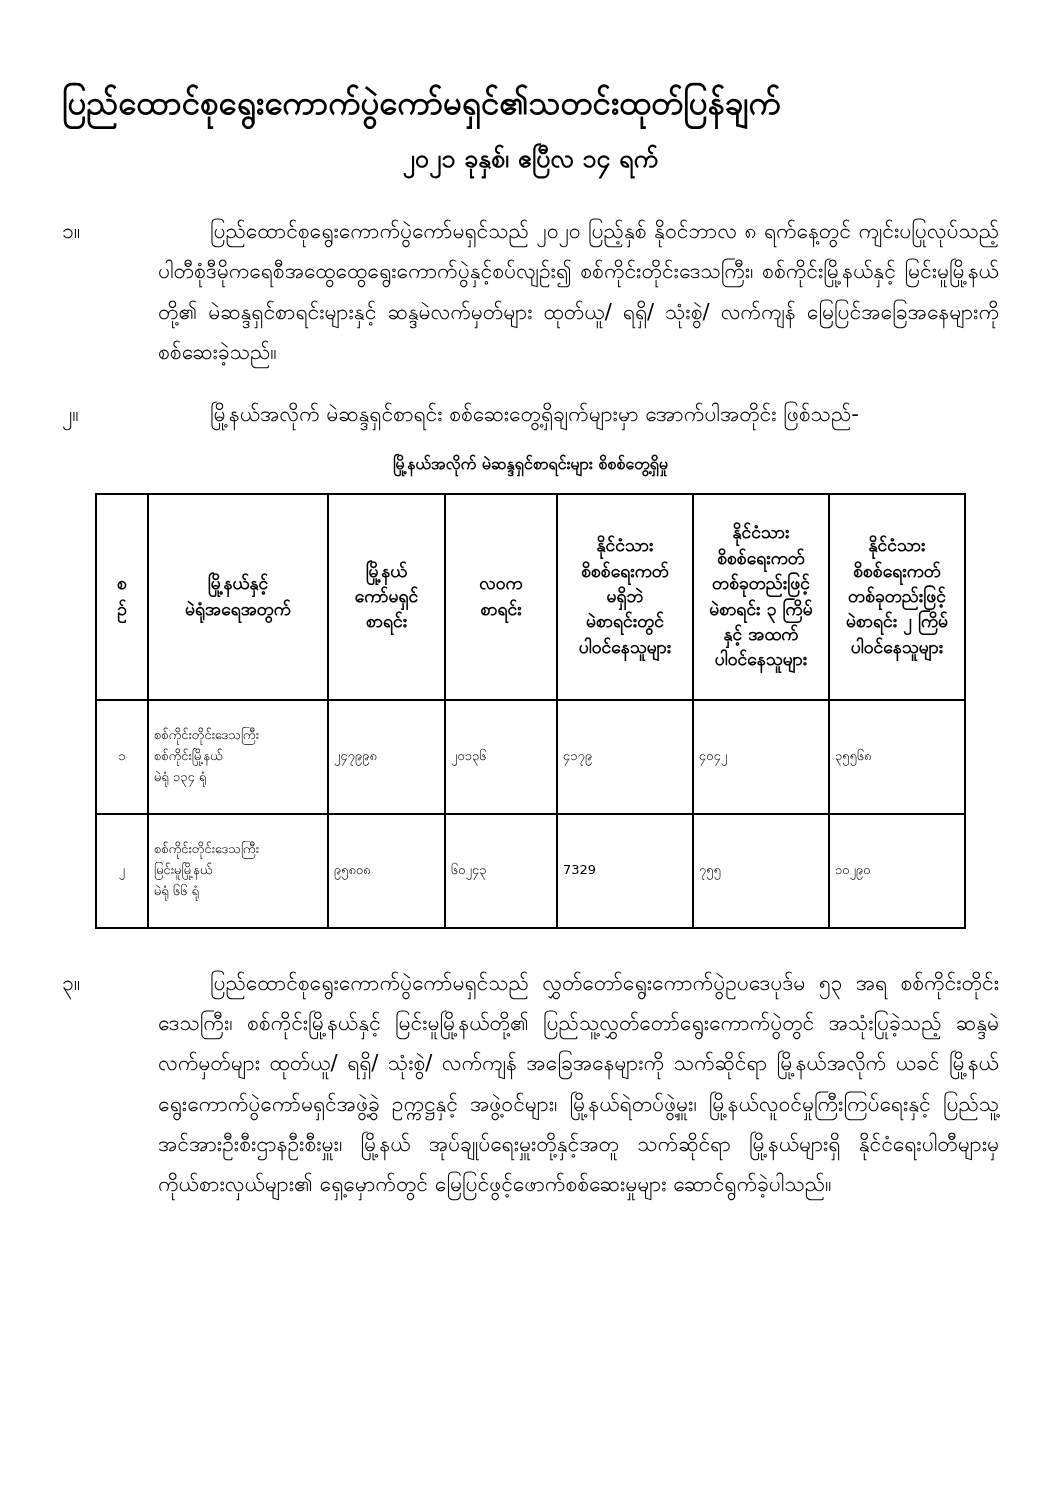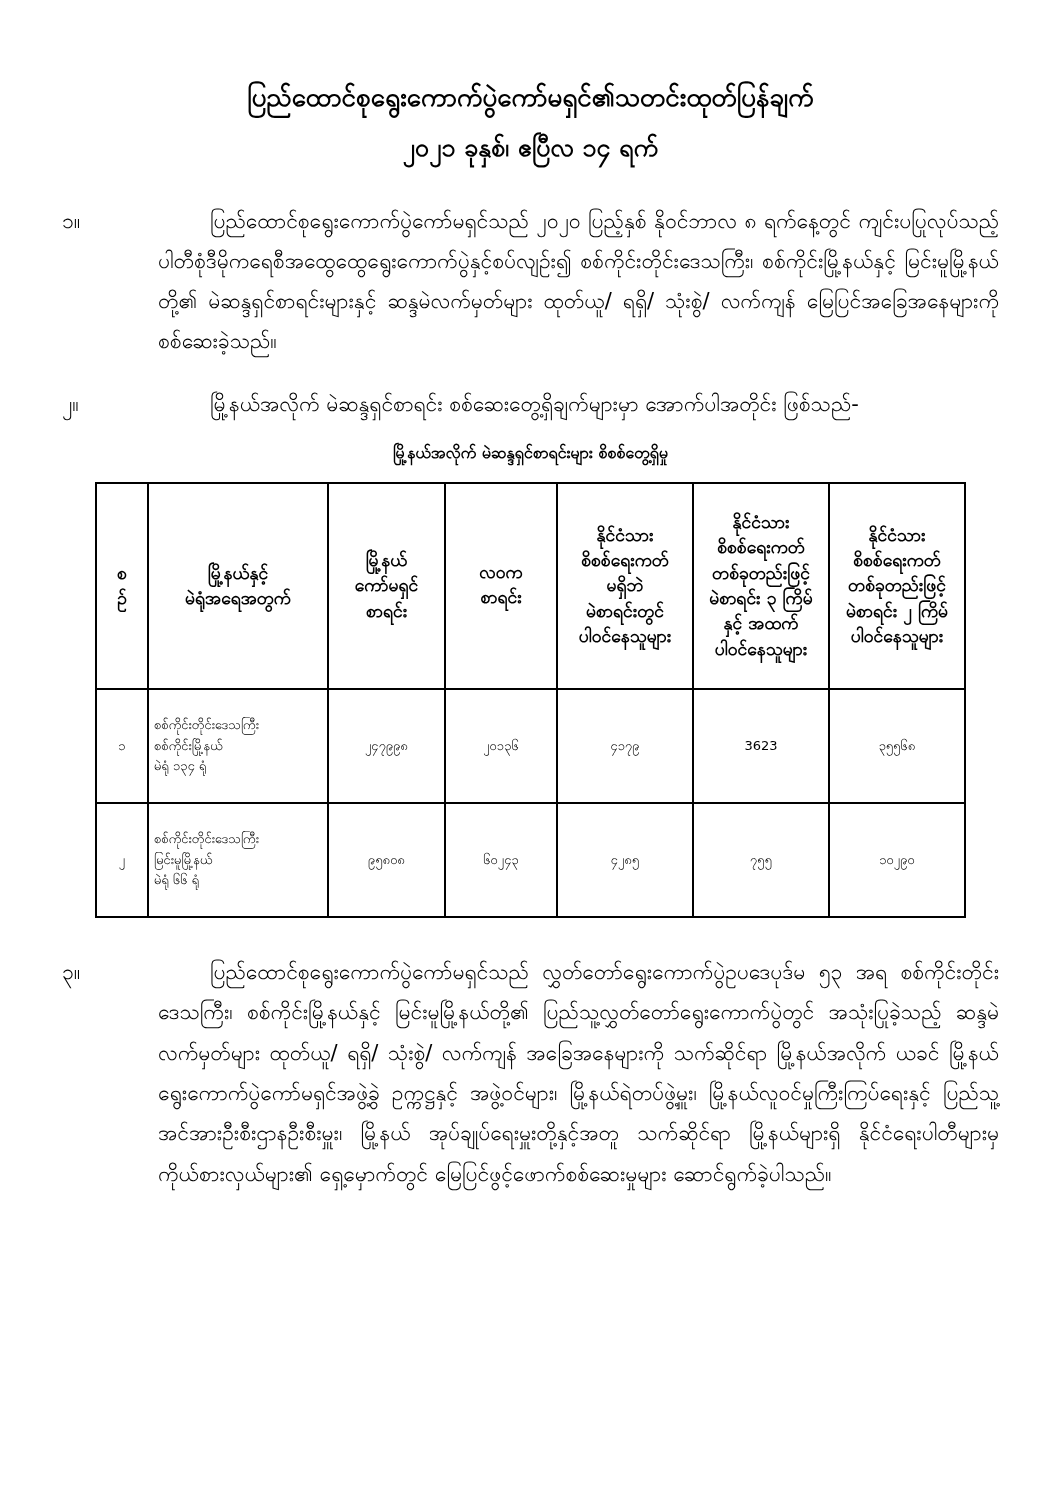--- a/index.html
+++ b/index.html
@@ -14,22 +14,22 @@
     color: #000000;
   }
   .page {
     width: 1061px;
     min-height: 1500px;
     box-sizing: border-box;
     padding: 78px 62px 40px 62px;
     position: relative;
   }
   .title {
-    text-align: center;
-    font-size: 26px;
+    text-align: left;
+    font-size: 33px;
     font-weight: bold;
     line-height: 1.5;
     letter-spacing: 0px;
   }
   .subtitle {
     text-align: center;
     font-size: 25px;
     font-weight: bold;
     line-height: 1.5;
     margin-top: 12px;
@@ -80,25 +80,25 @@
     height: 196px;
     font-size: 17.5px;
   }
   table.data tbody td {
     height: 104px;
     line-height: 1.6;
     font-size: 13px;
   }
   td.c-no { text-align: center; width: 40px; }
   td.c-name { text-align: left; width: 168px; padding-left: 8px; }
-  td.c-num { text-align: center; }
+  td.c-num { text-align: left; }
   th.h-no { width: 40px; }
   th.h-name { width: 168px; }
   th.h-1 { width: 105px; }
-  th.h-2 { width: 100px; font-family: Liberation Mono, monospace; }
+  th.h-2 { width: 100px; }
   th.h-3 { width: 124px; }
   th.h-4 { width: 124px; }
   th.h-5 { width: 124px; }
   .name-line { display: block; white-space: nowrap; }
   .col-head-line { display: block; }
 </style>
 </head>
 <body>
 
 <div class="page">
@@ -166,33 +166,33 @@
       <tr>
         <td class="c-no">၁</td>
         <td class="c-name">
           <span class="name-line">စစ်ကိုင်းတိုင်းဒေသကြီး</span>
           <span class="name-line">စစ်ကိုင်းမြို့နယ်</span>
           <span class="name-line">မဲရုံ ၁၃၄ ရုံ</span>
         </td>
         <td class="c-num">၂၄၇၉၉၈</td>
         <td class="c-num">၂၀၁၃၆</td>
         <td class="c-num">၄၁၇၉</td>
-        <td class="c-num">3623</td>
+        <td class="c-num">၄၀၄၂</td>
         <td class="c-num">၃၅၅၆၈</td>
       </tr>
       <tr>
         <td class="c-no">၂</td>
         <td class="c-name">
           <span class="name-line">စစ်ကိုင်းတိုင်းဒေသကြီး</span>
           <span class="name-line">မြင်းမူမြို့နယ်</span>
           <span class="name-line">မဲရုံ ၆၆ ရုံ</span>
         </td>
         <td class="c-num">၉၅၈၀၈</td>
         <td class="c-num">၆၀၂၄၃</td>
-        <td class="c-num">၄၂၈၅</td>
+        <td class="c-num">7329</td>
         <td class="c-num">၇၅၅</td>
         <td class="c-num">၁၀၂၉၀</td>
       </tr>
     </tbody>
   </table>
 
   <div class="para">
     <div class="num">၃။</div>
     <div class="body">ပြည်ထောင်စုရွေးကောက်ပွဲကော်မရှင်သည် လွှတ်တော်ရွေးကောက်ပွဲဥပဒေပုဒ်မ ၅၃ အရ စစ်ကိုင်းတိုင်းဒေသကြီး၊ စစ်ကိုင်းမြို့နယ်နှင့် မြင်းမူမြို့နယ်တို့၏ ပြည်သူ့လွှတ်တော်ရွေးကောက်ပွဲတွင် အသုံးပြုခဲ့သည့် ဆန္ဒမဲလက်မှတ်များ ထုတ်ယူ/ ရရှိ/ သုံးစွဲ/ လက်ကျန် အခြေအနေများကို သက်ဆိုင်ရာ မြို့နယ်အလိုက် ယခင် မြို့နယ်ရွေးကောက်ပွဲကော်မရှင်အဖွဲ့ခွဲ ဥက္ကဋ္ဌနှင့် အဖွဲ့ဝင်များ၊ မြို့နယ်ရဲတပ်ဖွဲ့မှူး၊ မြို့နယ်လူဝင်မှုကြီးကြပ်ရေးနှင့် ပြည်သူ့အင်အားဦးစီးဌာနဦးစီးမှူး၊ မြို့နယ် အုပ်ချုပ်ရေးမှူးတို့နှင့်အတူ သက်ဆိုင်ရာ မြို့နယ်များရှိ နိုင်ငံရေးပါတီများမှ ကိုယ်စားလှယ်များ၏ ရှေ့မှောက်တွင် မြေပြင်ဖွင့်ဖောက်စစ်ဆေးမှုများ ဆောင်ရွက်ခဲ့ပါသည်။</div>
   </div>

